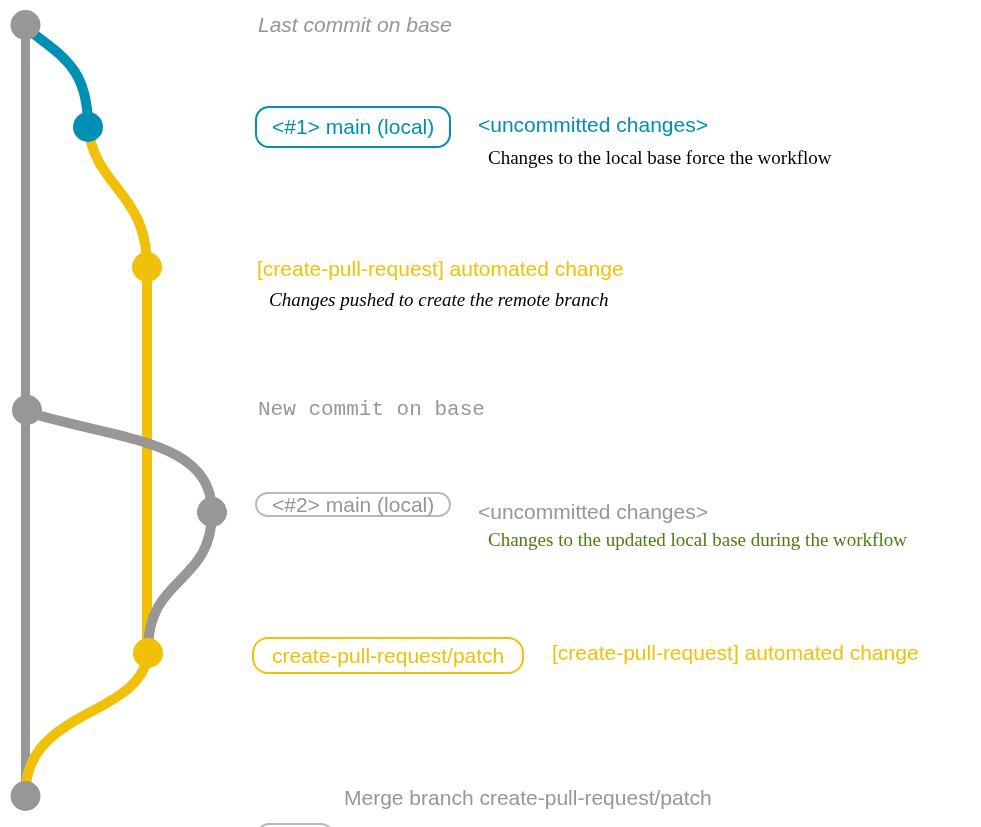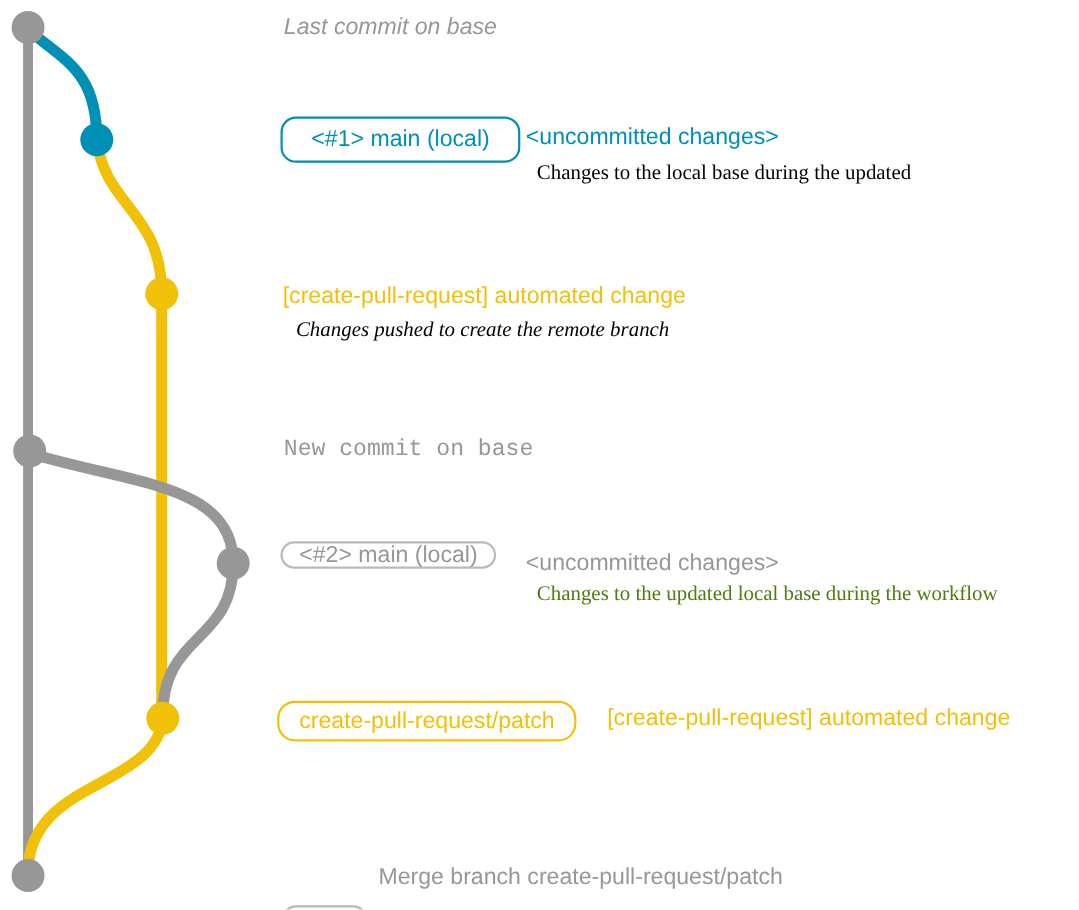--- a/index.html
+++ b/index.html
@@ -62,23 +62,23 @@
     <circle cx="88" cy="127" r="15" style="fill: rgb(0, 143, 181);"></circle>
     <circle cx="147" cy="267" r="15" style="fill: rgb(241, 193, 9);"></circle>
     <circle cx="27" cy="410" r="15" style="fill: rgb(151, 151, 151);"></circle>
     <circle cx="212" cy="512" r="15" style="fill: rgb(151, 151, 151);"></circle>
     <circle cx="148" cy="653" r="15" style="fill: rgb(241, 193, 9);"></circle>
     <circle cx="25.5" cy="796" r="15" style="fill: rgb(151, 151, 151);"></circle>
   </svg>
 
   <div class="lbl" style="left: 258px; top: 13px; color: rgb(151, 151, 151); font-style: italic;">Last commit on base</div>
 
-  <div class="badge" style="left: 255px; top: 106px; height: 42px; padding: 0px 26px; color: rgb(0, 143, 181); border-color: rgb(0, 143, 181);">&lt;#1&gt; main (local)</div>
+  <div class="badge" style="left: 255px; top: 106px; height: 42px; padding: 0px 15px; color: rgb(0, 143, 181); border-color: rgb(0, 143, 181);">&lt;#1&gt; main (local)</div>
   <div class="lbl" style="left: 478px; top: 113px; color: rgb(0, 143, 181);">&lt;uncommitted changes&gt;</div>
-  <div class="note" style="left: 488px; top: 147px; color: rgb(0, 0, 0);">Changes to the local base during the updated</div>
+  <div class="note" style="left: 488px; top: 147px; color: rgb(0, 0, 0);">Changes to the local base force the workflow</div>
 
   <div class="lbl" style="left: 257px; top: 257px; color: rgb(241, 193, 9);">[create-pull-request] automated change</div>
   <div class="note" style="left: 269px; top: 289px; color: rgb(0, 0, 0); font-style: italic;">Changes pushed to create the remote branch</div>
 
   <div class="lbl" style="left: 258px; top: 398px; color: rgb(151, 151, 151); font-family: Liberation Mono, monospace;">New commit on base</div>
 
   <div class="badge" style="left: 255px; top: 492px; height: 25px; padding: 0px 15px; color: rgb(151, 151, 151); border-color: rgb(185, 185, 185);">&lt;#2&gt; main (local)</div>
   <div class="lbl" style="left: 478px; top: 500px; color: rgb(151, 151, 151);">&lt;uncommitted changes&gt;</div>
   <div class="note" style="left: 488px; top: 529px; color: #4d7c0f;">Changes to the updated local base during the workflow</div>
 

